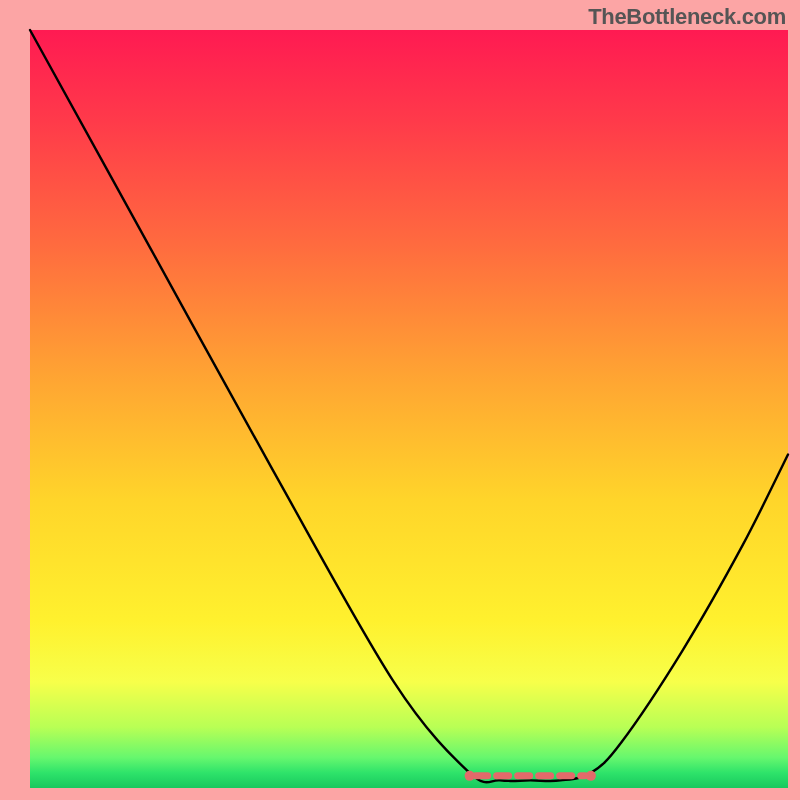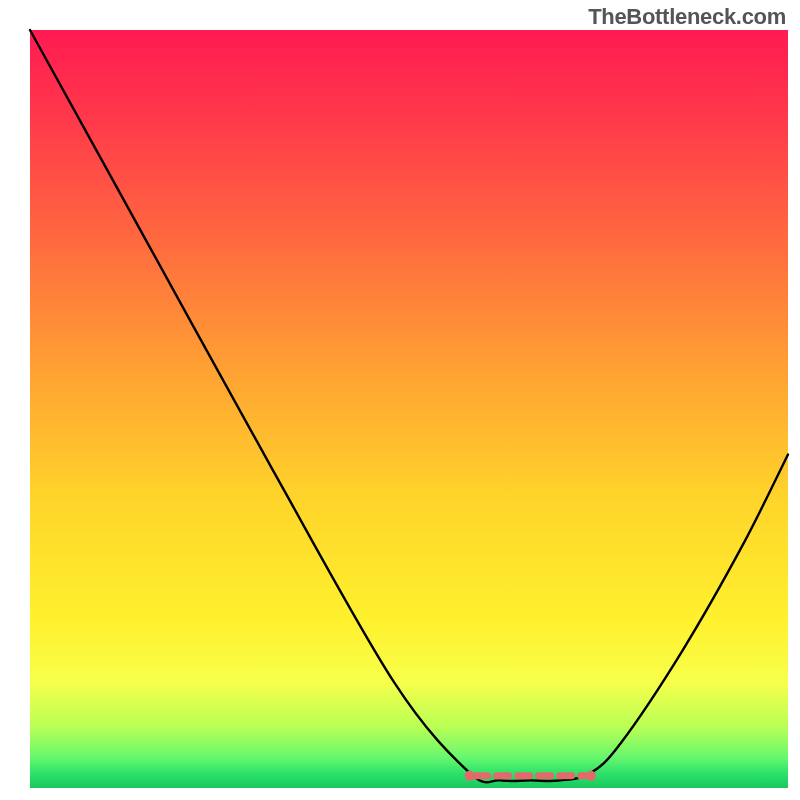--- a/index.html
+++ b/index.html
@@ -10,21 +10,21 @@
     background: #000;
     overflow: hidden;
     font-family: Arial, Helvetica, sans-serif;
   }
   .frame {
     position: absolute;
     left: 0;
     top: 0;
     width: 800px;
     height: 800px;
-    background: #ffffff;
+    background: #fca5a5;
   }
   .plot-area {
     position: absolute;
     left: 30px;
     top: 30px;
     width: 758px;
     height: 758px;
     background: linear-gradient(
       to bottom,
       #ff1a52 0%,

